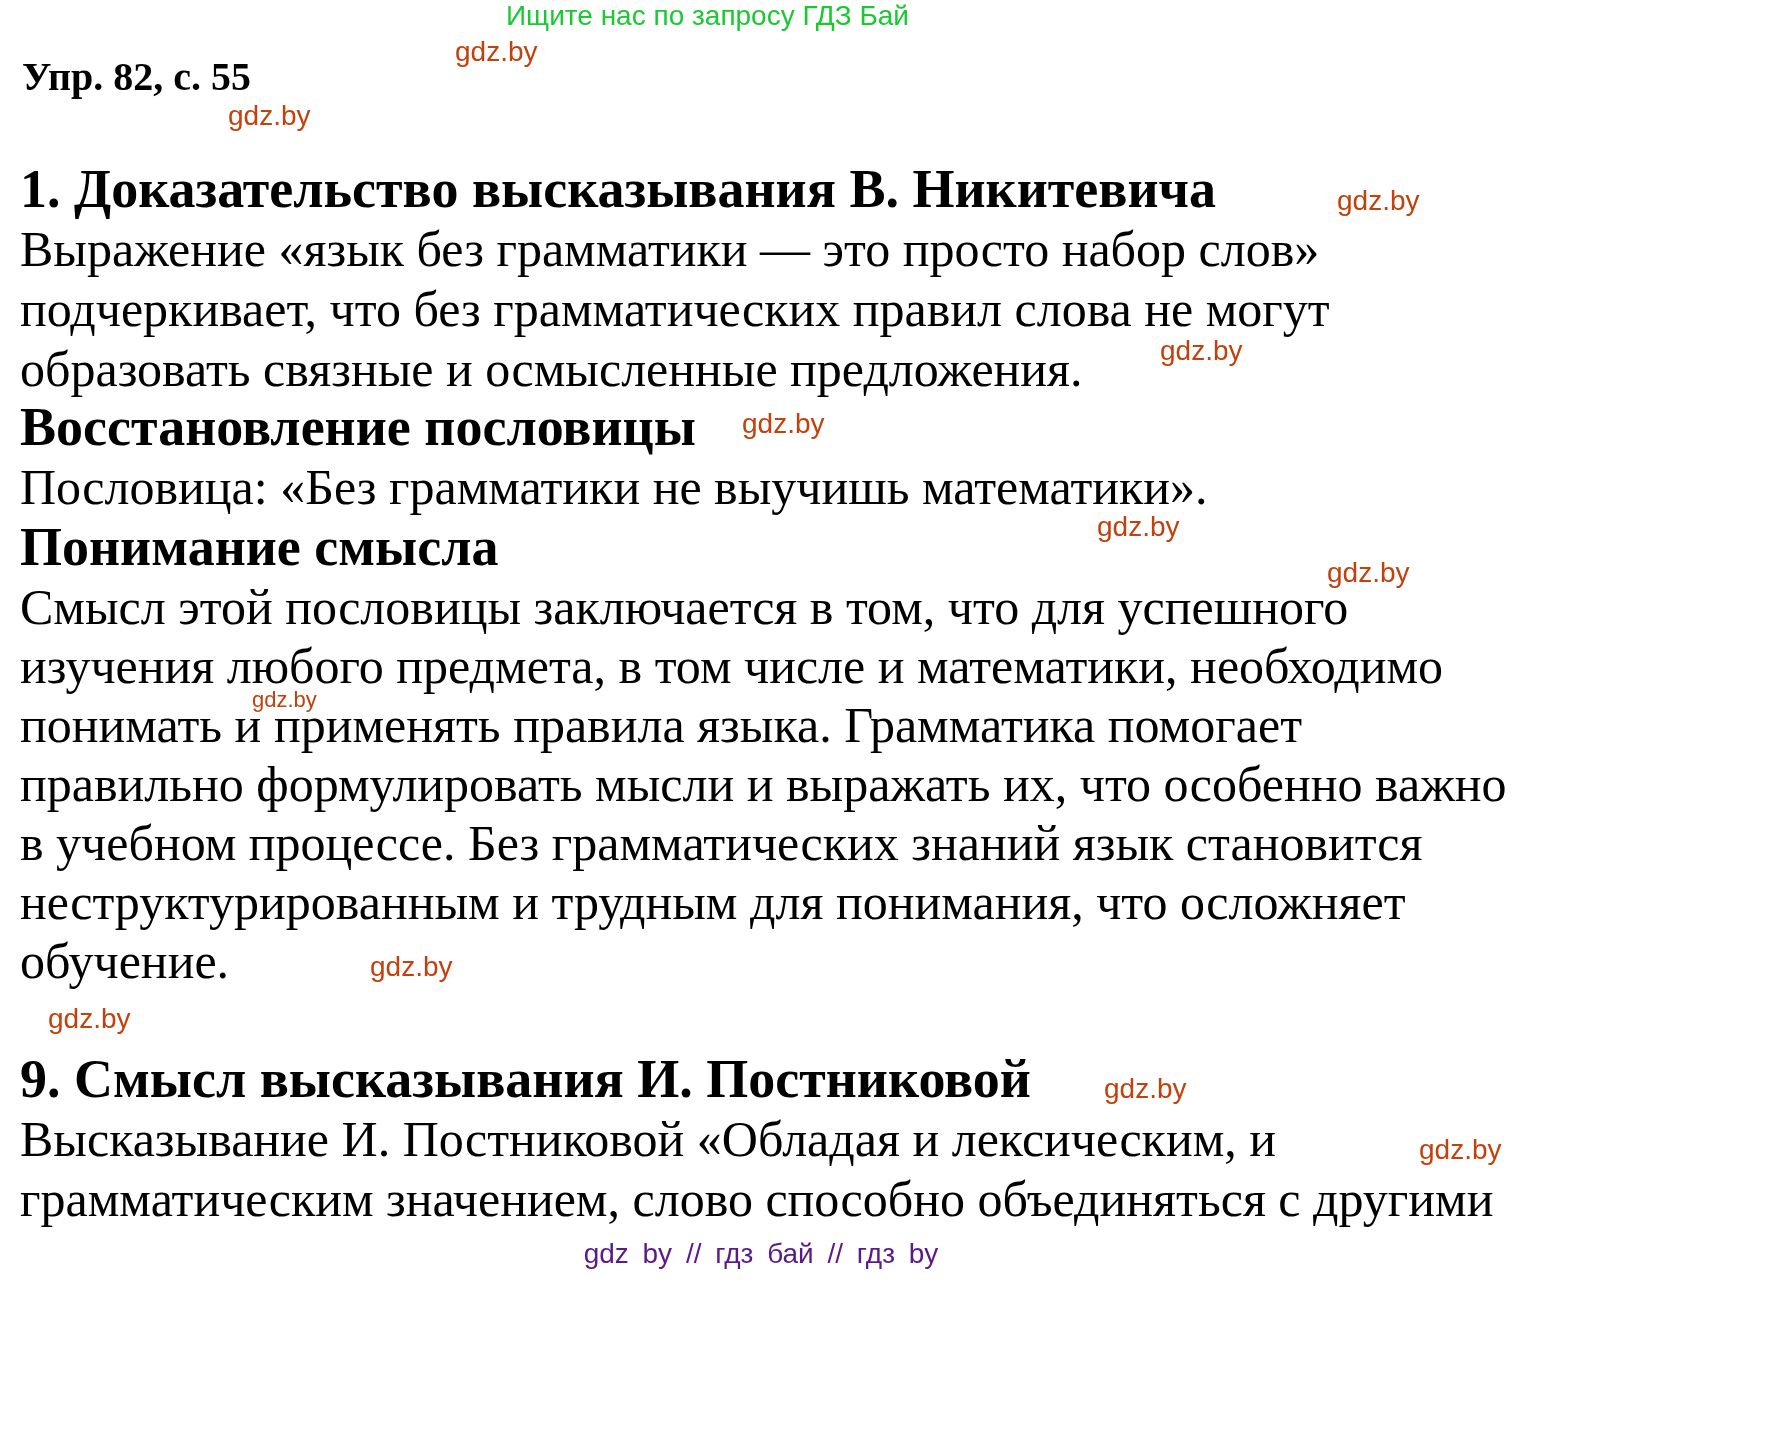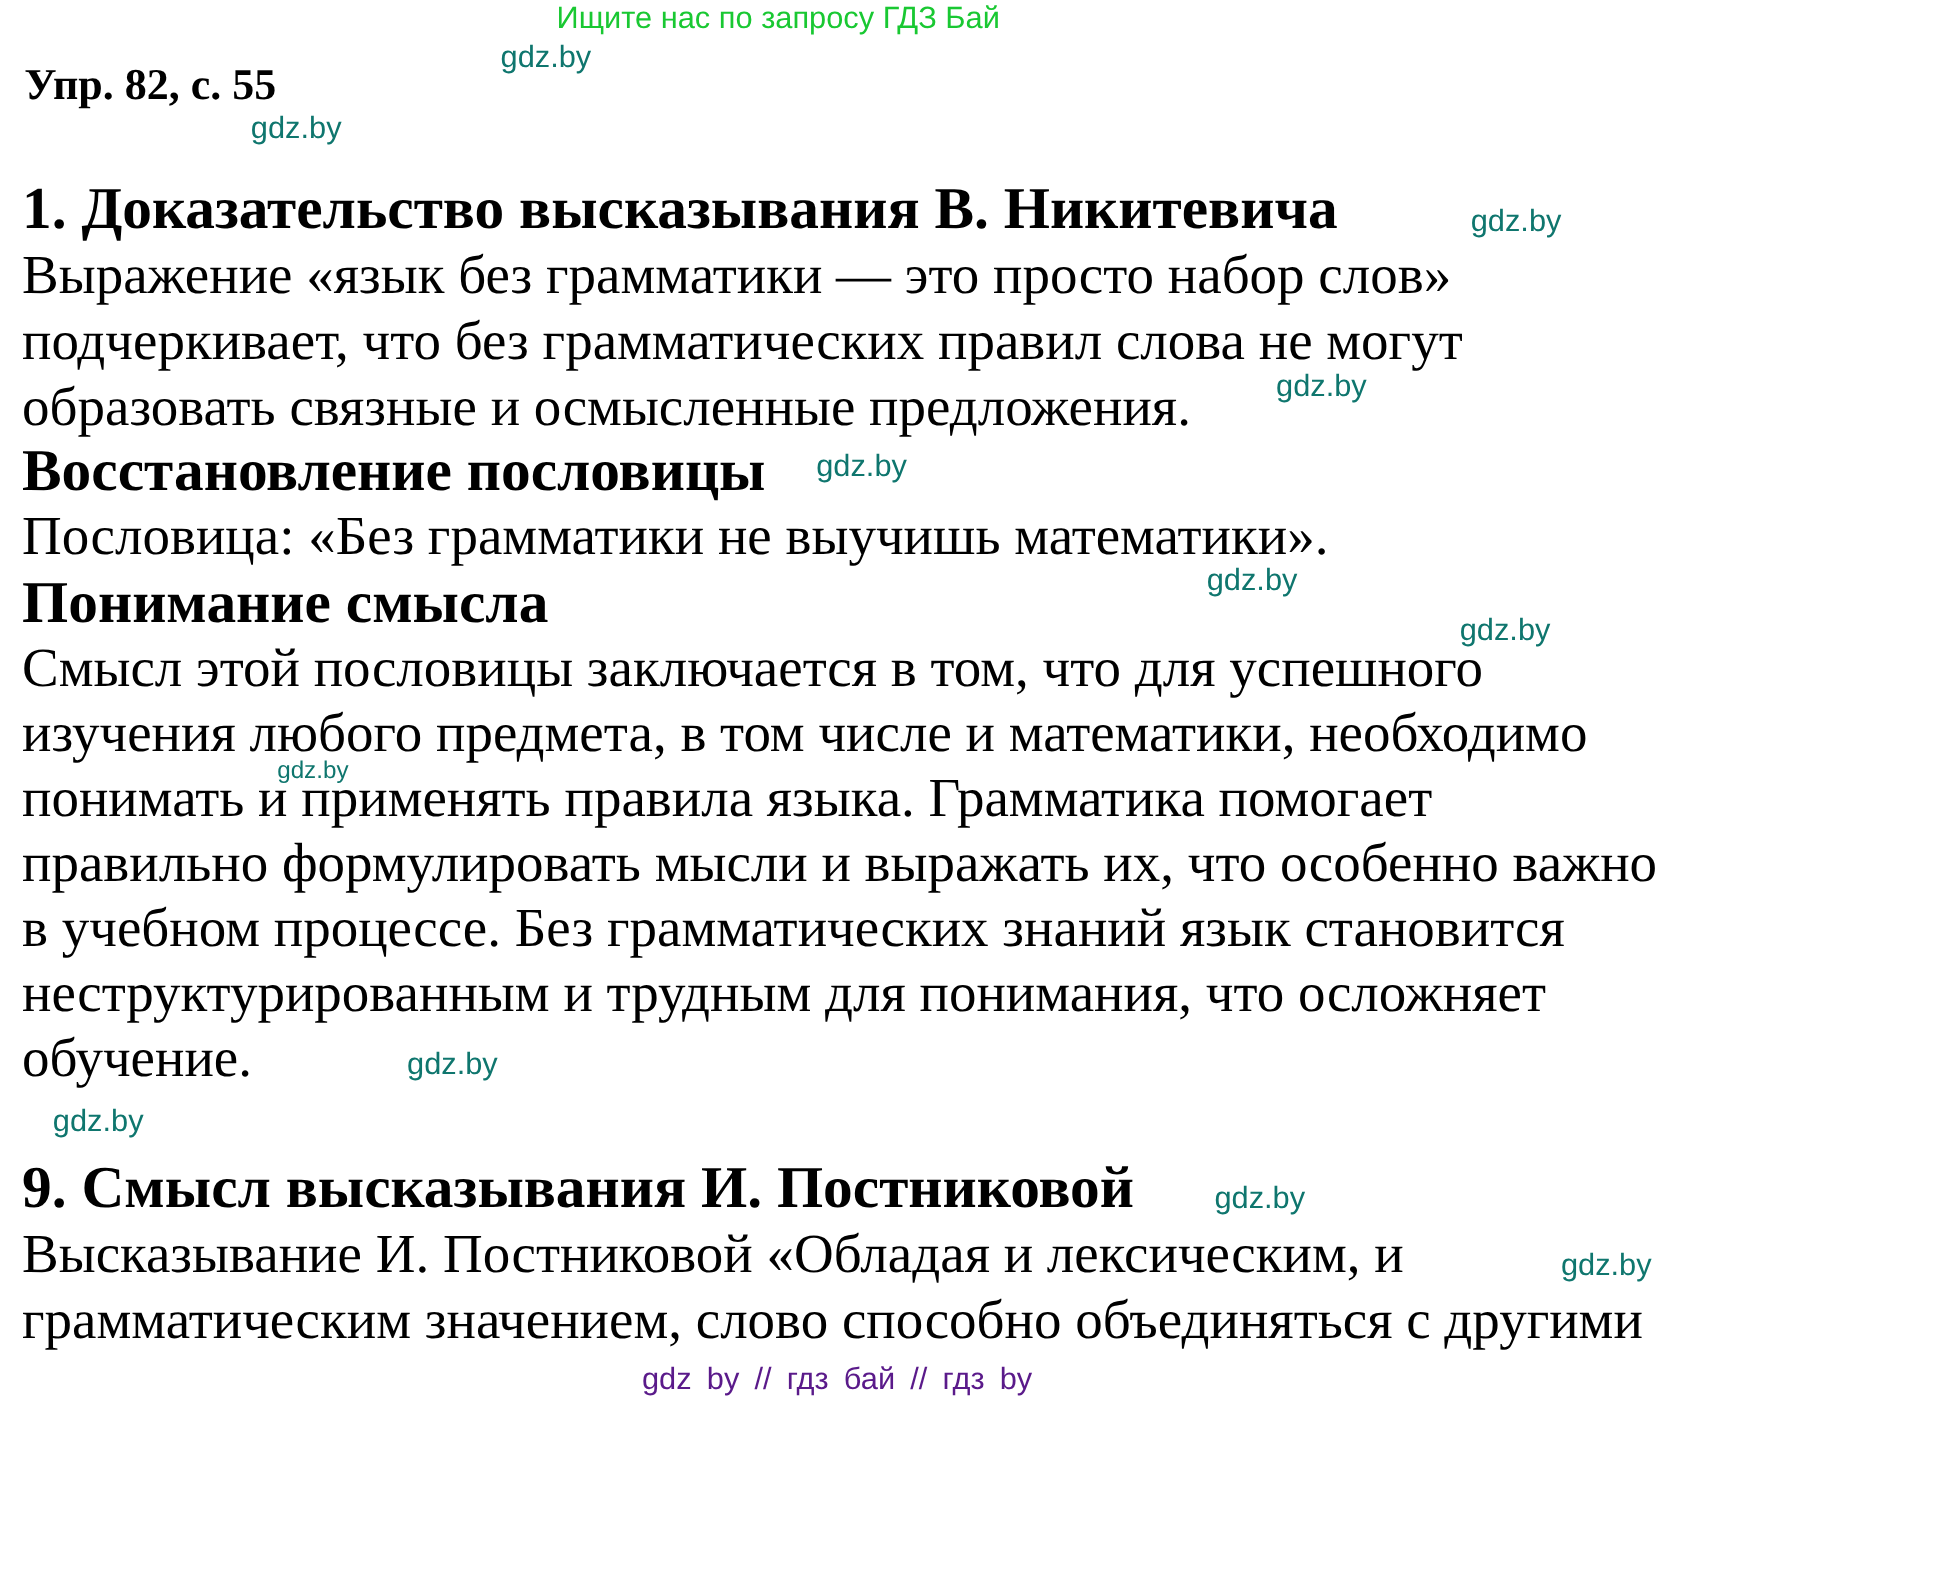--- a/index.html
+++ b/index.html
@@ -8,21 +8,21 @@
     font-family: "Liberation Serif", serif; color: #000;
   }
   .abs { position: absolute; white-space: nowrap; }
   .banner {
     left: 0; width: 1415px; top: 0; text-align: center;
     font-family: "Liberation Sans", sans-serif; font-size: 28px; color: #19c832; line-height: 32px;
   }
   .title { left: 22px; top: 44px; font-size: 40px; font-weight: bold; line-height: 66px; }
   .h { left: 20px; font-size: 54px; font-weight: bold; line-height: 58px; }
   .p { left: 20px; font-size: 50px; line-height: 58px; text-align: right; }
-  .wm { font-family: "Liberation Sans", sans-serif; font-size: 28px; color: #0f766e; line-height: 32px; }
+  .wm { font-family: "Liberation Sans", sans-serif; font-size: 28px; color: #c2410c; line-height: 32px; }
   .footer {
     left: 0; width: 1522px; top: 1400px; text-align: center;
     font-family: "Liberation Sans", sans-serif; font-size: 28px; color: #5a1a8a; line-height: 32px;
     word-spacing: 6px;
   }
 </style>
 </head>
 <body>
 
 <div class="abs banner">Ищите нас по запросу ГДЗ Бай</div>

